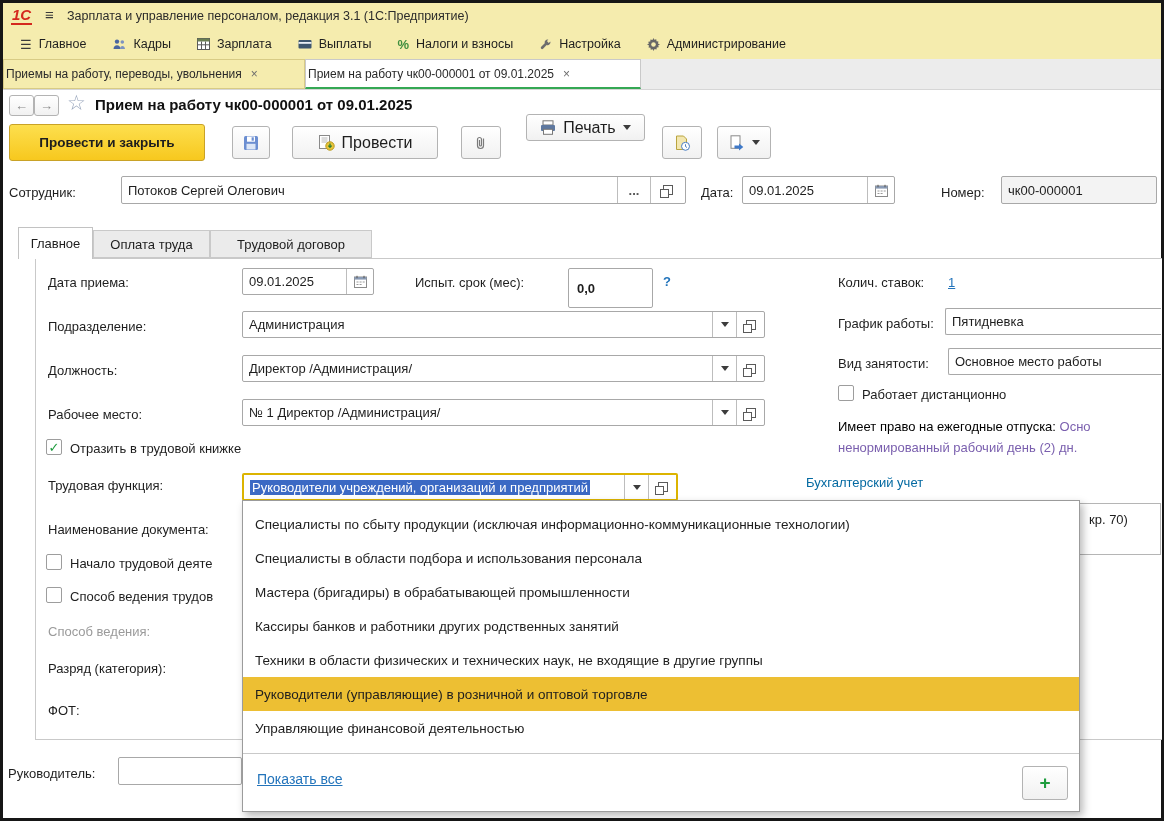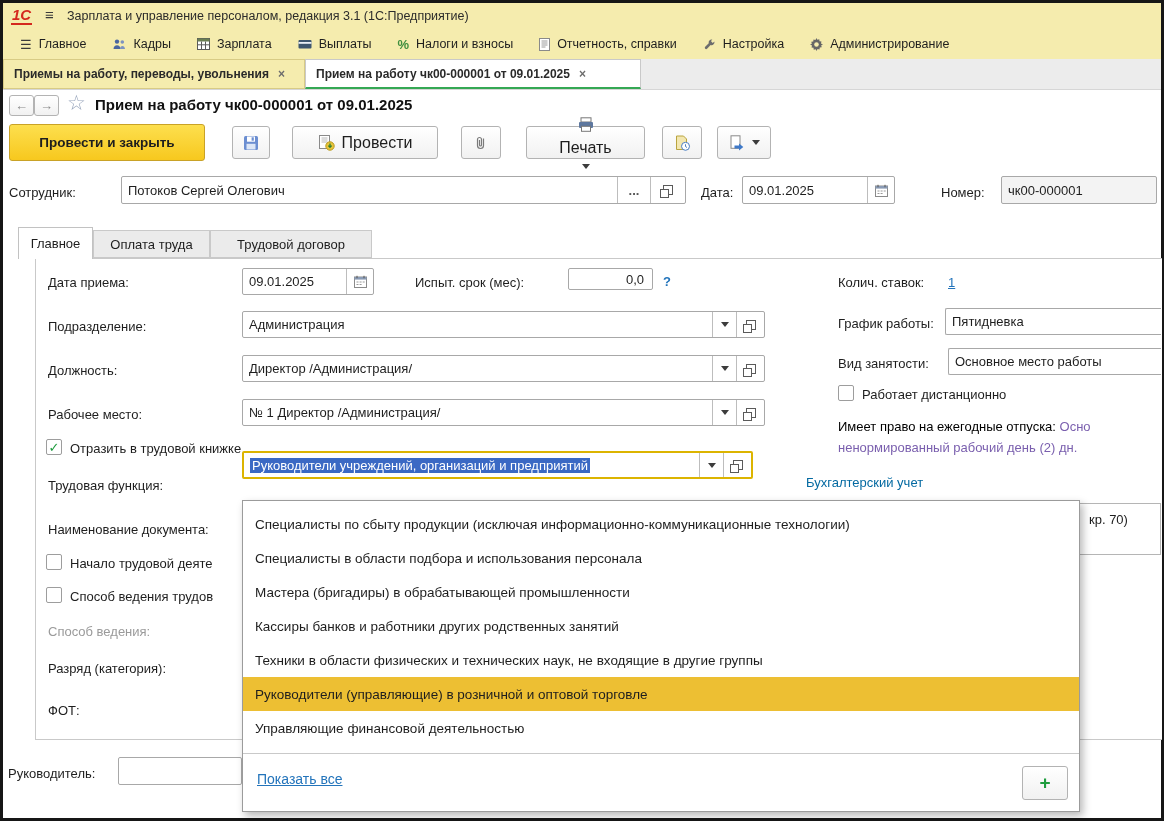--- a/index.html
+++ b/index.html
@@ -15,21 +15,21 @@
   .seg{display:flex;align-items:center;justify-content:center;border-left:1px solid #bdbdbd;height:100%;}
   .btn{position:absolute;display:flex;align-items:center;justify-content:center;gap:7px;
        background:linear-gradient(#ffffff,#f1f1f1);border:1px solid #b3b3b3;border-radius:3px;
        font-size:16px;color:#1e1e1e;box-sizing:border-box;cursor:default;}
   .cb{position:absolute;width:16px;height:16px;border:1px solid #9d9d9d;background:#fff;border-radius:2px;
       display:flex;align-items:center;justify-content:center;font-size:13px;font-weight:bold;color:#1c9b3c;box-sizing:border-box;}
   .ic-dd{width:0;height:0;border-left:4px solid transparent;border-right:4px solid transparent;border-top:5px solid #3c3c3c;}
   .ic-open{position:relative;width:8px;height:8px;border:1px solid #5a5a5a;background:#fff;display:inline-block;}
   .ic-open::before{content:"";position:absolute;left:-4px;bottom:-4px;width:7px;height:7px;border:1px solid #5a5a5a;background:#fff;}
   .menu-item{display:flex;align-items:center;gap:7px;padding:0 13px;font-size:12.5px;color:#1e1e1e;height:100%;}
-  .wtab{position:absolute;display:flex;align-items:center;box-sizing:border-box;font-size:12px;color:#2a2a2a;padding:0 10px;gap:9px;white-space:nowrap;font-weight:bold;}
+  .wtab{position:absolute;display:flex;align-items:center;box-sizing:border-box;font-size:12px;color:#2a2a2a;padding:0 2px;gap:9px;white-space:nowrap;}
   .ftab{position:absolute;display:flex;align-items:center;justify-content:center;box-sizing:border-box;font-size:13px;color:#1e1e1e;}
   .link{color:#2374bb;}
   .purple{color:#7a5fae;}
   .dd-item{position:absolute;left:0;width:100%;height:34px;display:flex;align-items:center;box-sizing:border-box;
            padding:0 12px;font-size:13.5px;color:#1e1e1e;white-space:nowrap;overflow:hidden;}
   .hl{background:#edbf33;}
   svg{display:block;}
 </style>
 </head>
 <body>
@@ -76,29 +76,20 @@
           </svg>
         </span>
       <span>Выплаты</span>
     </div>
     <div class="menu-item">
       <span style="color:#3e8e3e;font-weight:bold;font-size:13px;">%</span>
       <span>Налоги и взносы</span>
     </div>
     <div class="menu-item">
       <span>
-          <svg width="11" height="13">
-            <rect x="0.5" y="0.5" width="10" height="12" fill="#fff" stroke="#8a8a8a"></rect>
-            <path d="M2.5 3h6M2.5 5h6M2.5 7h6M2.5 9h4" stroke="#9a9a9a"></path>
-          </svg>
-        </span>
-      <span>Отчетность, справки</span>
-    </div>
-    <div class="menu-item">
-      <span>
           <svg width="13" height="13" viewBox="0 0 16 16">
             <path d="M14 4.2a3.6 3.6 0 0 1-4.6 4.4L5 13.2a1.6 1.6 0 0 1-2.3-2.3L7.1 6.6A3.6 3.6 0 0 1 11.5 2l-1.8 1.8 2.3 2.3z" fill="#6d6d6d"></path>
           </svg>
         </span>
       <span>Настройка</span>
     </div>
     <div class="menu-item">
       <span>
           <svg width="13" height="13" viewBox="0 0 16 16">
             <path fill="#666" d="M8 0l1 2.2 2.4-.6.3 2.4 2.4.3-.6 2.4L16 8l-2.2 1 .6 2.4-2.4.3-.3 2.4-2.4-.6L8 16l-1-2.2-2.4.6-.3-2.4-2.4-.3.6-2.4L0 8l2.2-1-.6-2.4 2.4-.3.3-2.4 2.4.6z"></path>
@@ -153,21 +144,21 @@
       </span>
     <span>Провести</span>
   </div>
   <div class="btn" style="left:458px;top:123px;width:40px;height:33px;">
     <span>
         <svg width="12" height="16" viewBox="0 0 12 16">
           <path d="M8.5 3.5v7a3 3 0 0 1-6 0v-6a2 2 0 0 1 4 0v5.5a1 1 0 0 1-2 0V5" fill="none" stroke="#7a7a7a" stroke-width="1.2"></path>
         </svg>
       </span>
   </div>
-  <div class="btn" style="left:523px;top:123px;width:119px;height:33px;flex-direction:column;">
+  <div class="btn" style="left:523px;top:111px;width:119px;height:27px;">
     <span>
         <svg width="16" height="15">
           <rect x="3" y="0.8" width="10" height="4.2" fill="#fff" stroke="#777"></rect>
           <rect x="1" y="5" width="14" height="6" rx="1" fill="#5e789f"></rect>
           <rect x="3.5" y="9.3" width="9" height="5" fill="#fff" stroke="#777"></rect>
         </svg>
       </span>
     <span>Печать</span>
     <span class="ic-dd"></span>
   </div>
@@ -239,21 +230,21 @@
           <svg width="13" height="13">
             <rect x="0.5" y="2" width="12" height="10.5" fill="#fff" stroke="#8a8a8a"></rect>
             <rect x="0.5" y="2" width="12" height="2.6" fill="#8a9bb5"></rect>
             <path d="M3 0.8v2.4M10 0.8v2.4" stroke="#555"></path>
             <path d="M2.5 7h2M5.6 7h2M8.7 7h2M2.5 9.5h2M5.6 9.5h2" stroke="#9a9a9a"></path>
           </svg>
         </span>
     </span>
   </div>
   <span class="lbl" style="left:412px;top:272px;">Испыт. срок (мес):</span>
-  <div class="inp" style="left:565px;top:265px;width:85px;height:22px;justify-content:flex-end;">
+  <div class="inp" style="left:565px;top:265px;width:85px;height:40px;font-weight:bold;">
     <span style="padding:0 8px;">0,0</span>
   </div>
   <span class="lbl link" style="left:660px;top:271px;font-weight:bold;">?</span>
 
   <span class="lbl" style="left:45px;top:316px;">Подразделение:</span>
   <div class="inp" style="left:239px;top:308px;width:523px;height:27px;">
     <span class="txt">Администрация</span>
     <span class="seg" style="width:23px;">
         <span class="ic-dd"></span>
       </span>
@@ -283,21 +274,21 @@
         <span class="ic-open"></span>
       </span>
   </div>
 
   <div class="cb" style="left:43px;top:436px;">
       <span>✓</span>
     </div>
   <span class="lbl" style="left:67px;top:438px;">Отразить в трудовой книжке</span>
 
   <span class="lbl" style="left:45px;top:475px;">Трудовая функция:</span>
-  <div class="inp" style="left:239px;top:448px;width:511px;height:28px;border:2px solid #dcb400;align-items:center;">
+  <div class="inp" style="left:239px;top:470px;width:436px;height:28px;border:2px solid #dcb400;align-items:center;">
     <span class="txt"><span style="background:#3b69c4;color:#fff;padding:1px 2px;">Руководители учреждений, организаций и предприятий</span></span>
     <span class="seg" style="width:23px;">
         <span class="ic-dd"></span>
       </span>
     <span class="seg" style="width:27px;">
         <span class="ic-open"></span>
       </span>
   </div>
 
   <span class="lbl" style="left:45px;top:519px;">Наименование документа:</span>

